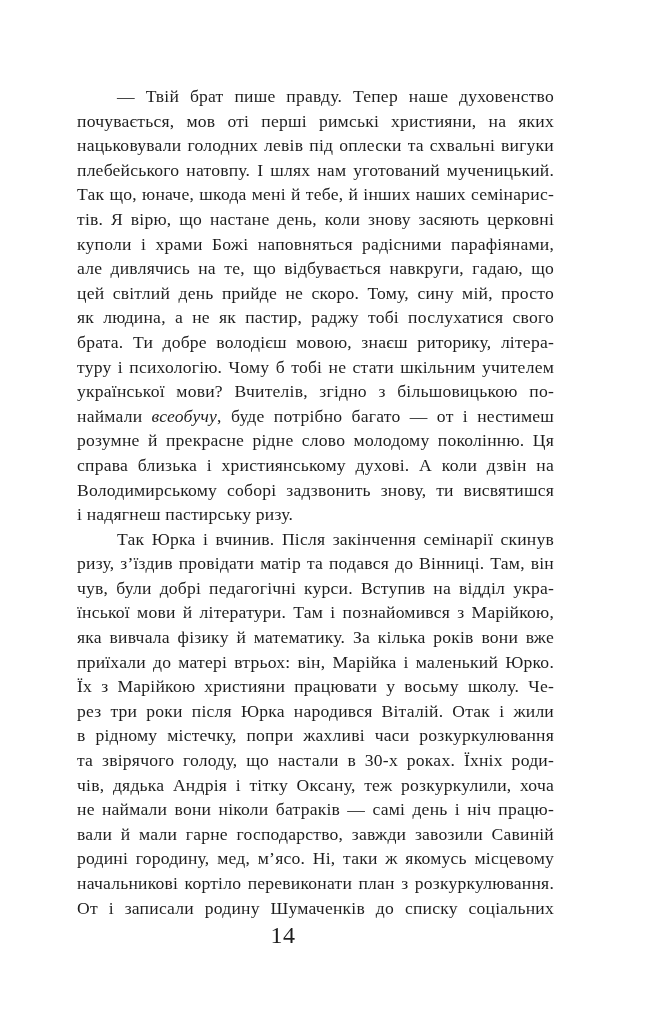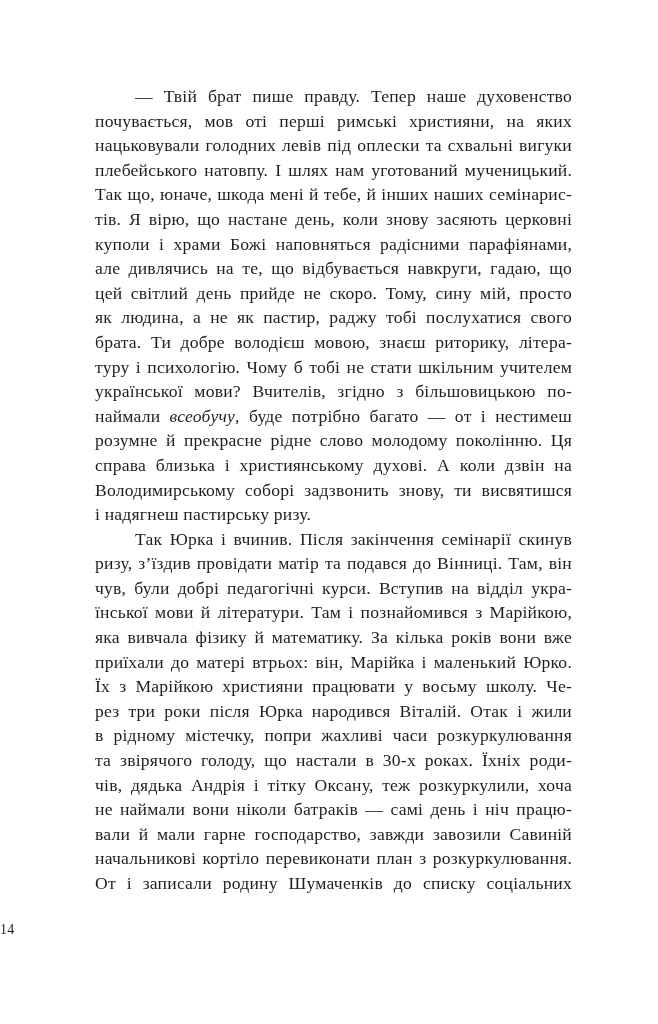--- a/index.html
+++ b/index.html
@@ -11,21 +11,21 @@
     position: relative;
     width: 658px;
     height: 1024px;
     background: var(--bg, #ffffff);
     color: var(--fg, #1e1e1e);
     font-family: "Liberation Serif", "DejaVu Serif", serif;
     overflow: hidden;
   }
   .text-block {
     position: absolute;
-    left: 95px;
+    left: 77px;
     top: 84px;
     width: 477px;
   }
   .line {
     font-size: 17.6px;
     line-height: 24.6px;
     height: 24.6px;
     letter-spacing: 0.012em;
     text-align: justify;
     text-align-last: justify;
@@ -40,22 +40,22 @@
   }
   .line em {
     font-style: italic;
     margin-top: 14px;
   }
   .page-number {
     position: absolute;
     left: 0;
     top: 922px;
     width: 566px;
-    text-align: left;
-    font-size: 14px;
+    text-align: center;
+    font-size: 24px;
     letter-spacing: 0.02em;
   }
 </style>
 </head>
 <body>
 
 <div class="page" style="--bg: #ffffff; --fg: #1e1e1e;">
   <div class="text-block">
       <div class="line indent"><span>— Твій брат пише правду. Тепер наше духовенство</span></div>
       <div class="line"><span>почувається, мов оті перші римські християни, на яких</span></div>
@@ -81,17 +81,18 @@
       <div class="line"><span>їнської мови й літератури. Там і познайомився з Марійкою,</span></div>
       <div class="line"><span>яка вивчала фізику й математику. За кілька років вони вже</span></div>
       <div class="line"><span>приїхали до матері втрьох: він, Марійка і маленький Юрко.</span></div>
       <div class="line"><span>Їх з Марійкою християни працювати у восьму школу. Че-</span></div>
       <div class="line"><span>рез три роки після Юрка народився Віталій. Отак і жили</span></div>
       <div class="line"><span>в рідному містечку, попри жахливі часи розкуркулювання</span></div>
       <div class="line"><span>та звірячого голоду, що настали в 30-х роках. Їхніх роди-</span></div>
       <div class="line"><span>чів, дядька Андрія і тітку Оксану, теж розкуркулили, хоча</span></div>
       <div class="line"><span>не наймали вони ніколи батраків — самі день і ніч працю-</span></div>
       <div class="line"><span>вали й мали гарне господарство, завжди завозили Савиній</span></div>
+      <div class="line"><span>родині городину, мед, м’ясо. Ні, таки ж якомусь місцевому</span></div>
       <div class="line"><span>начальникові кортіло перевиконати план з розкуркулювання.</span></div>
       <div class="line"><span>От і записали родину Шумаченків до списку соціальних</span></div>
     </div>
   <div class="page-number">14</div>
 </div>
 
 </body></html>

